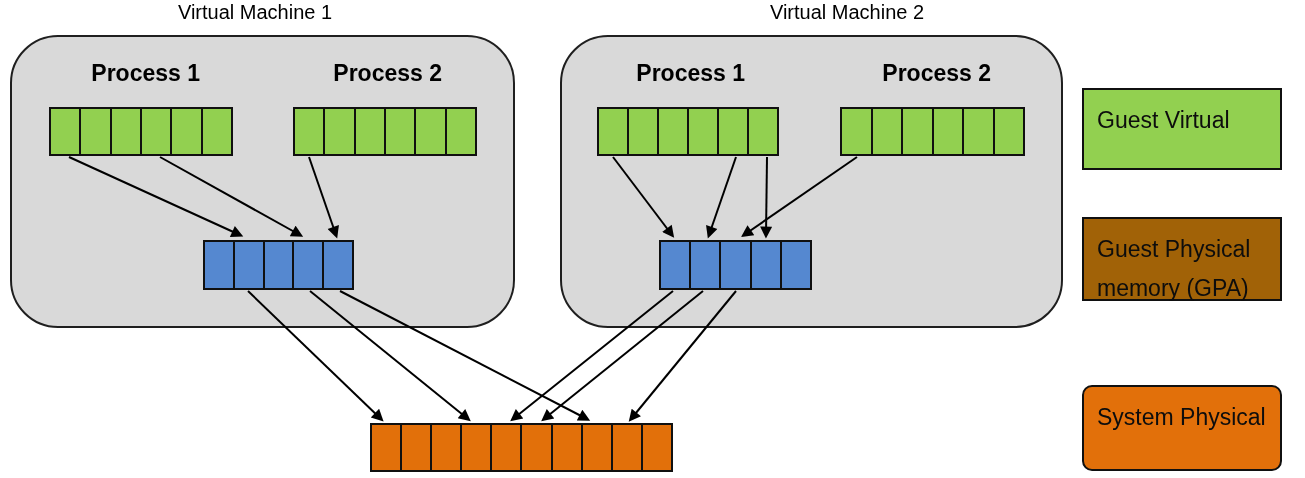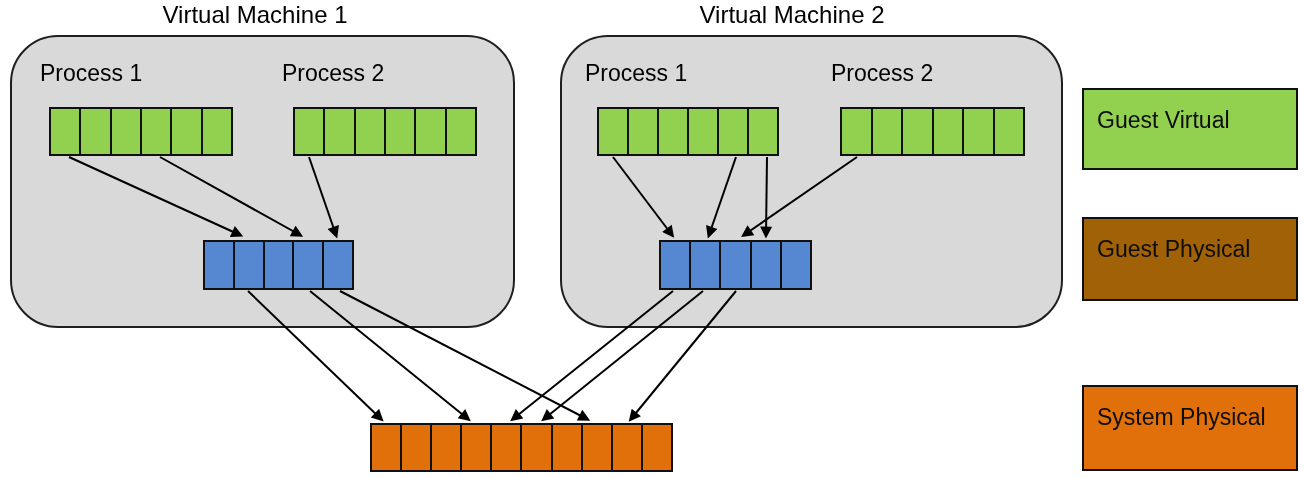--- a/index.html
+++ b/index.html
@@ -13,47 +13,48 @@
     width: 1305px;
     height: 478px;
     background: #ffffff;
     overflow: hidden;
   }
   .vm-title {
     position: absolute;
     top: 1px;
     width: 260px;
     text-align: center;
-    font-size: 24px;
+    font-size: 20px;
     color: #000000;
     white-space: nowrap;
   }
   #vm1-title { left: 125px; }
-  #vm2-title { left: 662px; }
+  #vm2-title { left: 717px; }
 
   .vm-box {
     position: absolute;
     top: 35px;
     height: 293px;
     background: #d9d9d9;
     border: 2px solid #1f1f1f;
     border-radius: 48px;
     box-sizing: border-box;
   }
   #vm1-box { left: 10px;  width: 505px; }
   #vm2-box { left: 560px; width: 503px; }
 
   .process-label {
     position: absolute;
     top: 60px;
     width: 160px;
-    text-align: left;
+    text-align: right;
     font-size: 23px;
     color: #000000;
     white-space: nowrap;
+    font-weight: bold;
   }
   #vm1-process1-label { left: 40px;  }
   #vm1-process2-label { left: 282px; }
   #vm2-process1-label { left: 585px; }
   #vm2-process2-label { left: 831px; }
 
   .mem-bar {
     position: absolute;
     display: flex;
     border: 2px solid #101010;
@@ -81,21 +82,21 @@
     position: absolute;
     left: 0; top: 0;
     width: 1305px;
     height: 478px;
     pointer-events: none;
   }
 
   .legend-box {
     position: absolute;
     left: 1082px;
-    width: 216px;
+    width: 200px;
     border: 2px solid #101010;
     box-sizing: border-box;
     padding: 11px 0 0 13px;
     font-size: 23px;
     line-height: 39px;
     color: #0d0d0d;
   }
   #legend-gva { top: 88px;  height: 82px; }
   #legend-gpa { top: 217px; height: 84px; }
   #legend-spa { top: 385px; height: 86px; }
@@ -197,18 +198,19 @@
       <line x1="673" y1="291" x2="513" y2="419" stroke="#000000" stroke-width="2" marker-end="url(#ah)"></line>
       <line x1="703" y1="291" x2="544" y2="419" stroke="#000000" stroke-width="2" marker-end="url(#ah)"></line>
       <line x1="736" y1="291" x2="631" y2="419" stroke="#000000" stroke-width="2" marker-end="url(#ah)"></line>
     </svg>
 
   <div class="legend-box" id="legend-gva" style="background-color: rgb(146, 208, 80);">
     <div class="legend-line">Guest Virtual</div>
   </div>
   <div class="legend-box" id="legend-gpa" style="background-color: #a16207;">
     <div class="legend-line">Guest Physical</div>
+    <div class="legend-line">memory (GPA)</div>
   </div>
-  <div class="legend-box" id="legend-spa" style="background-color: rgb(226, 112, 10);">
+  <div class="legend-box" id="legend-spa" style="background-color: rgb(226, 112, 10); border-radius: 10px;">
     <div class="legend-line">System Physical</div>
   </div>
 
 </div>
 
 </body></html>

